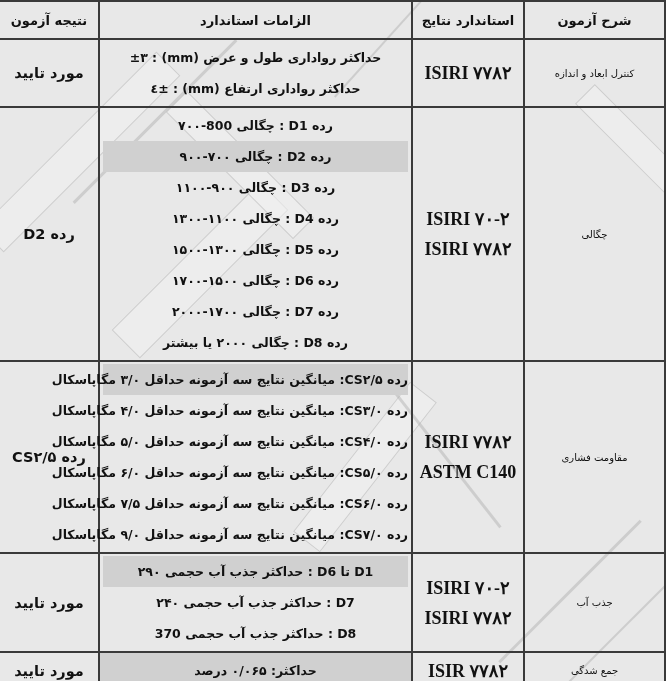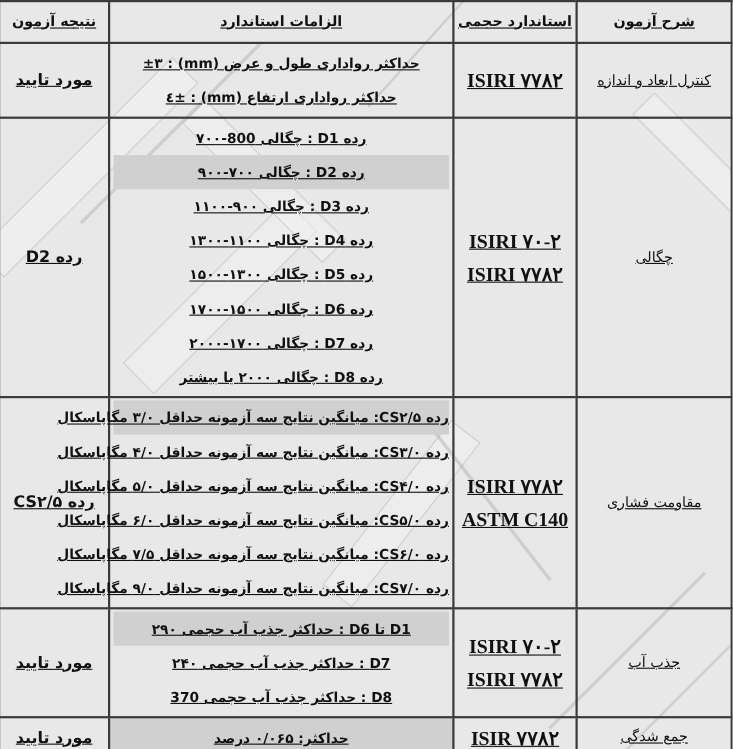--- a/index.html
+++ b/index.html
@@ -21,24 +21,23 @@
     position:relative;z-index:2;
     width:666px;height:681px;
     border-collapse:collapse;table-layout:fixed;
     direction:rtl;
   }
   th,td{
     border:2px solid var(--border);
     background:transparent;
     vertical-align:middle;text-align:center;
     padding:0;
-    text-decoration:underline;
   }
   thead th{height:38px;font-size:13px;font-weight:bold;}
-  td.test-cell{font-size:13px;font-weight:400;}
+  td.test-cell{font-size:10px;font-weight:400;}
   td.ref-cell{font-family:"Liberation Serif","DejaVu Serif",serif;font-weight:bold;font-size:18px;}
   .ref-line{direction:ltr;line-height:30px;}
   td.req-cell{padding:2px 0;margin-top:32px;}
   .req-line{
     display:block;line-height:31px;font-size:12.5px;font-weight:bold;
     margin:0 3px;white-space:nowrap;
   }
   .req-line.hl{background:var(--hl);}
   td.req-cell.cell-hl{background:var(--hl);}
   td.result-cell{font-size:14.5px;font-weight:bold;border-radius:12px;}
@@ -64,21 +63,21 @@
   <table>
     <colgroup>
       <col style="width:141px">
         <col style="width:112px">
         <col style="width:313px">
         <col style="width:100px">
     </colgroup>
     <thead>
       <tr>
         <th>شرح آزمون</th>
-        <th>استاندارد حجمی</th>
+        <th>استاندارد نتایج</th>
         <th>الزامات استاندارد</th>
         <th>نتیجه آزمون</th>
       </tr>
     </thead>
     <tbody id="tbody">
         <tr>
           <td class="test-cell">کنترل ابعاد و اندازه</td>
           <td class="ref-cell">
             <div class="ref-line">ISIRI ۷۷۸۲</div>
           </td>

